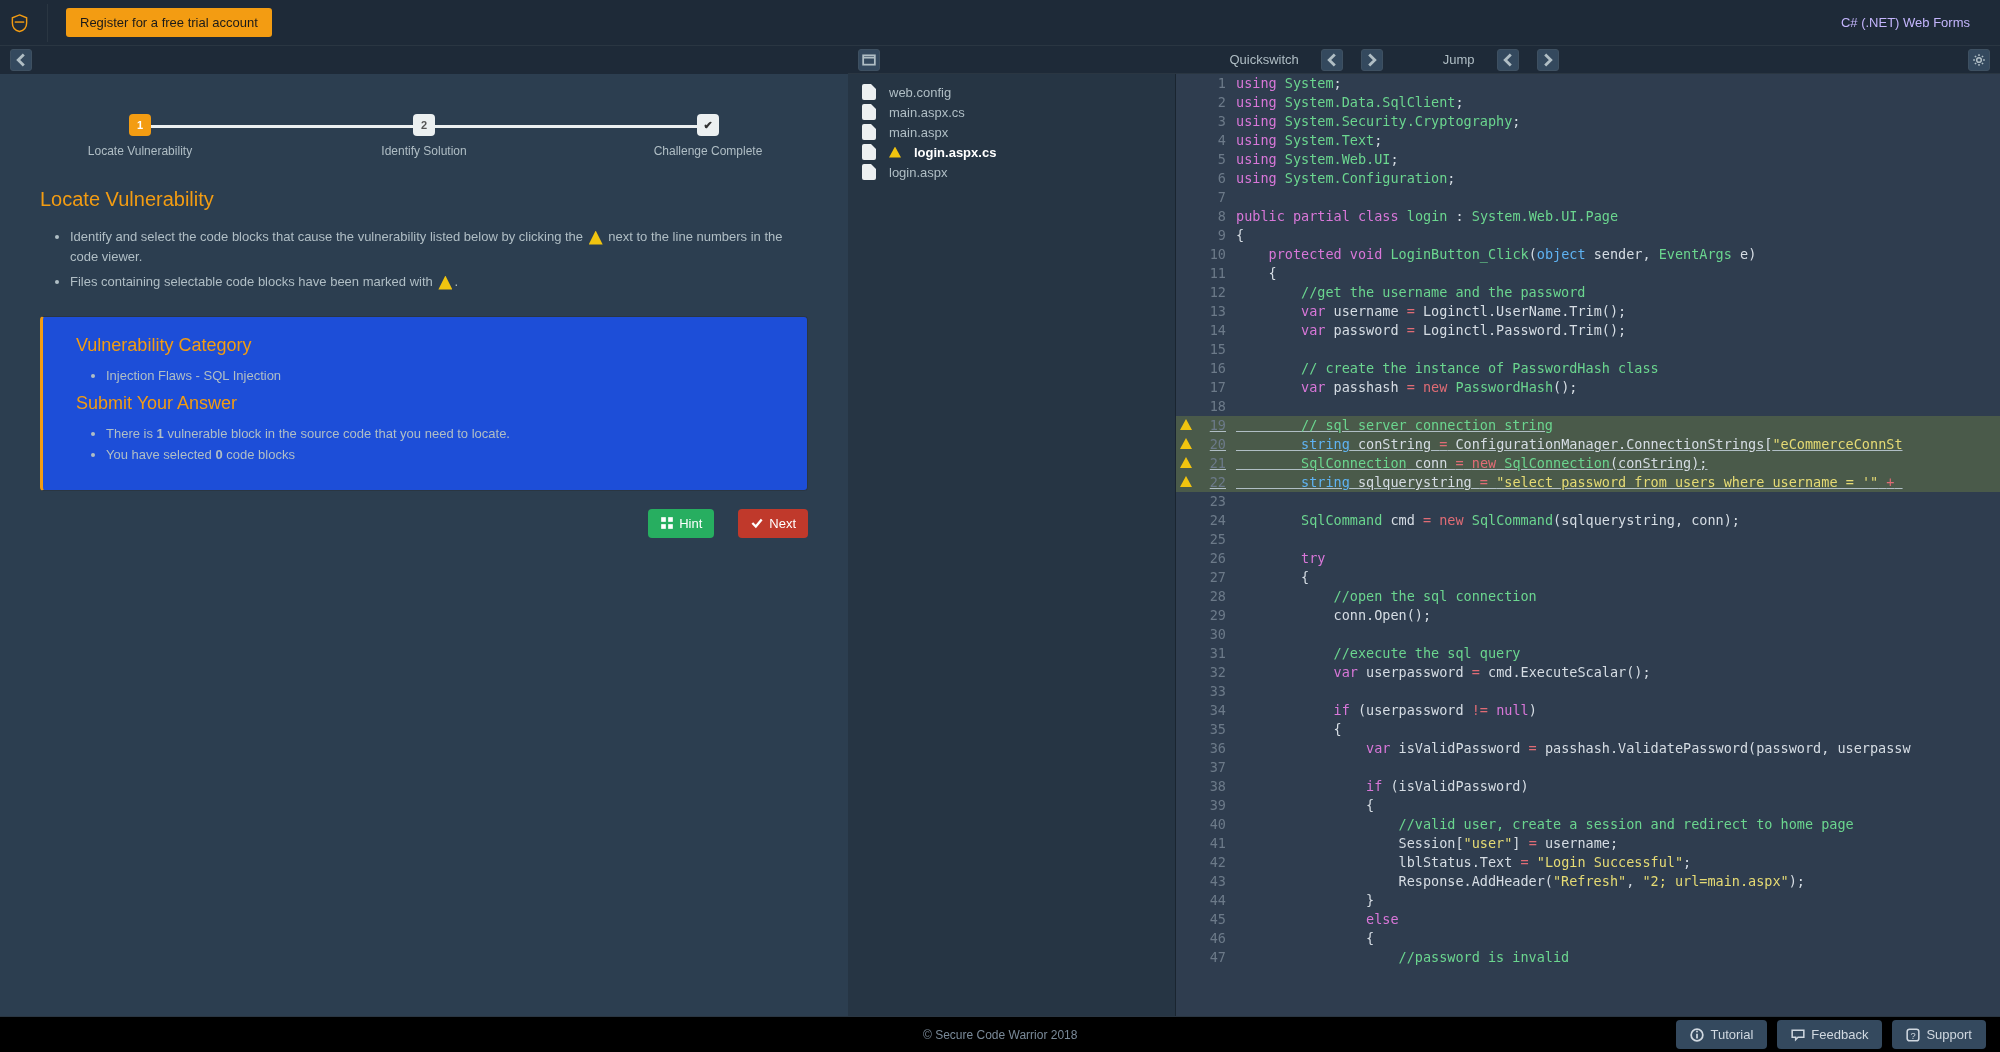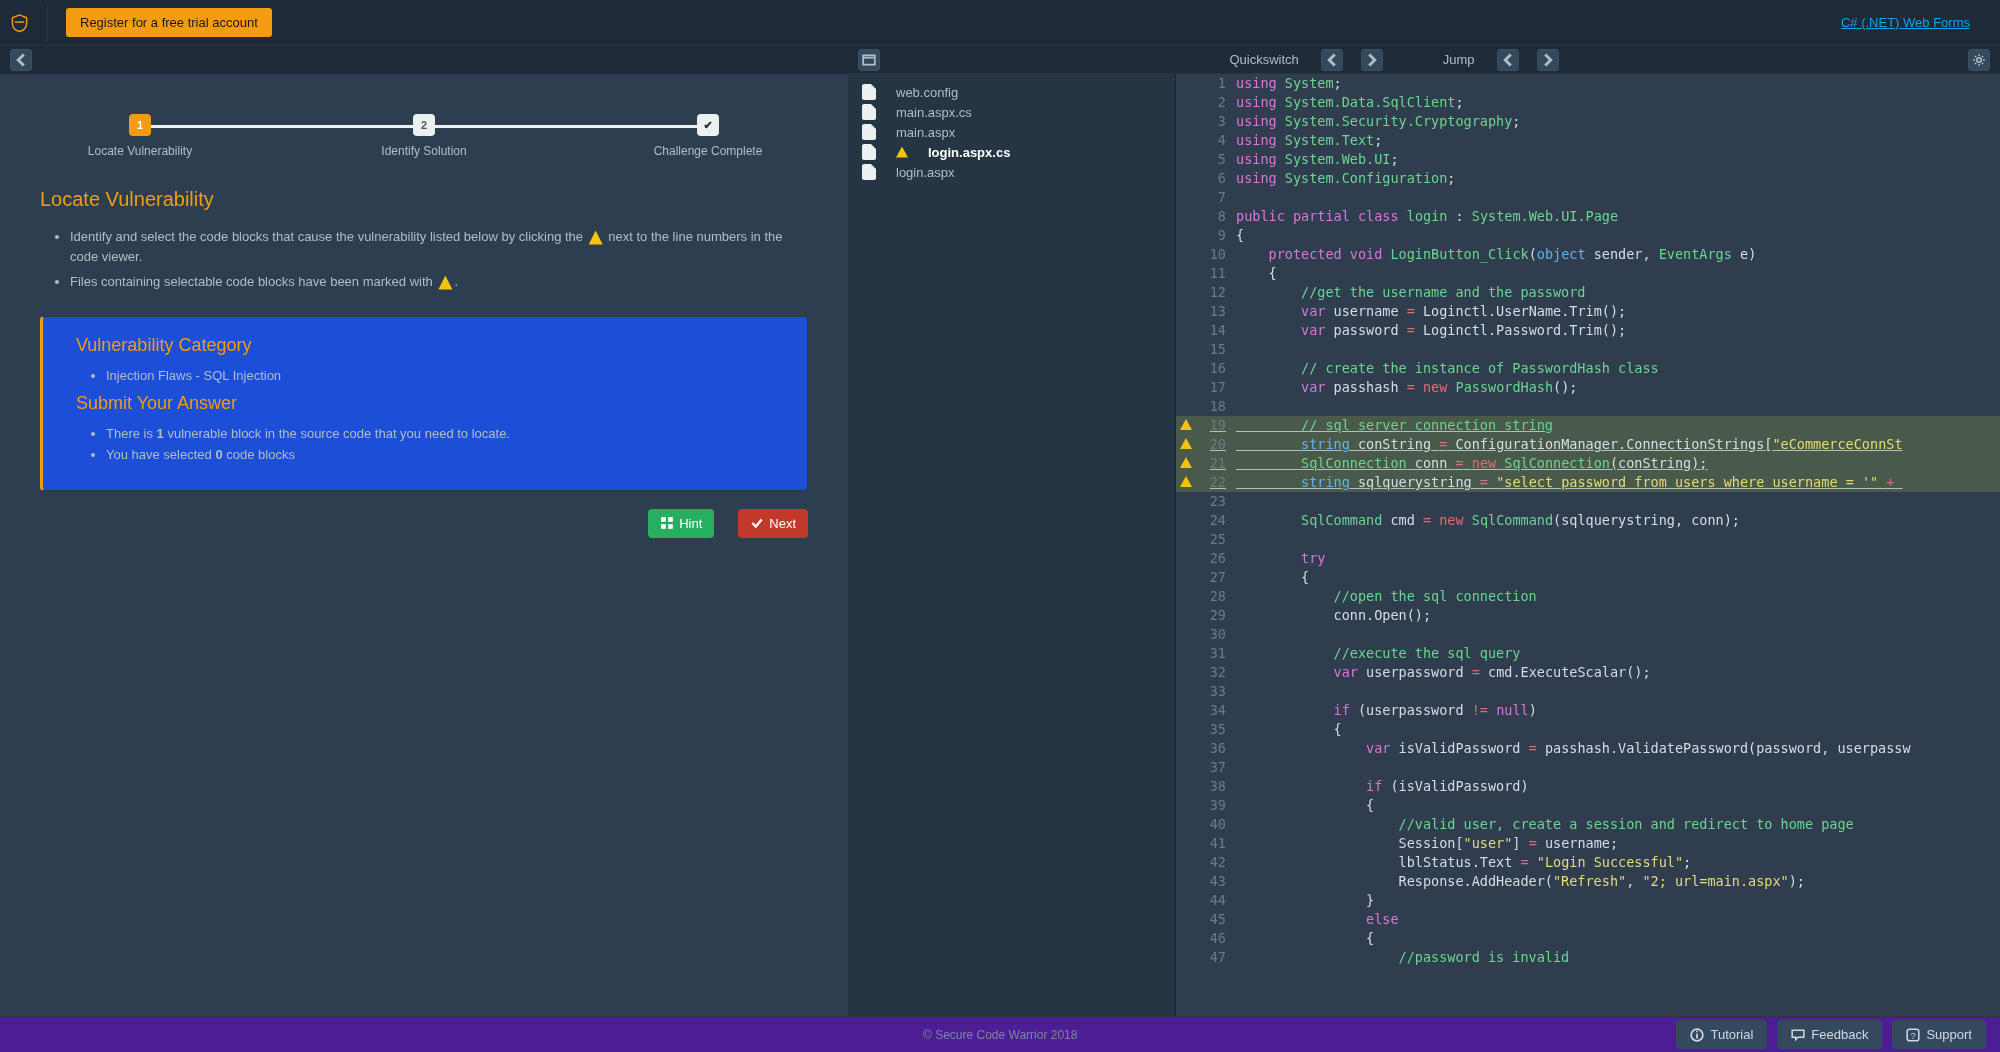--- a/index.html
+++ b/index.html
@@ -32,24 +32,23 @@
     background: #f39c12;
     color: #1a1a1a;
     border: none;
     padding: 7px 14px;
     border-radius: 3px;
     font-size: 13px;
     cursor: pointer;
   }
   .topbar-right {
     margin-left: auto;
-    color: #0ea5e9;
+    color: #c4b5fd;
     font-size: 13px;
     padding-right: 20px;
-    text-decoration: underline;
   }
   .main {
     display: flex;
     height: calc(100% - 46px - 36px);
   }
   .left-pane {
     width: 848px;
     background: #2c3e50;
     padding: 0;
     display: flex;
@@ -170,21 +169,21 @@
     display: flex;
     overflow: hidden;
   }
   .file-tree {
     width: 328px;
     background: #263544;
     border-right: 1px solid #1a2530;
     padding: 8px 0;
   }
   .file-item {
-    display: flex; align-items: center; gap: 20px;
+    display: flex; align-items: center; gap: 13px;
     padding: 2px 14px;
     font-size: 13px;
     color: #b0bec5;
     cursor: pointer;
   }
   .file-item.active { color: #fff; font-weight: bold; }
   .file-icon {
     width: 14px; height: 16px;
     background: #ecf0f1;
     border-radius: 2px;
@@ -229,21 +228,21 @@
   .code { color: #d6dde4; }
   .k-purple { color: #d977d9; }
   .k-blue { color: #5fb3f3; }
   .k-green { color: #6bd68f; }
   .k-yellow { color: #e6db74; }
   .k-comment { color: #6bd68f; }
   .k-red { color: #e06c75; }
   
   .footer {
     height: 36px;
-    background: #4c1d95;
+    background: #000000;
     border-top: 1px solid #2a3642;
     display: flex;
     align-items: center;
     padding: 0 14px;
     font-size: 12px;
   }
   .footer-center { flex:1; text-align:center; color: #7a8a99; margin-left: 320px;}
   .footer-btn {
     background: #34495e;
     border: none;

